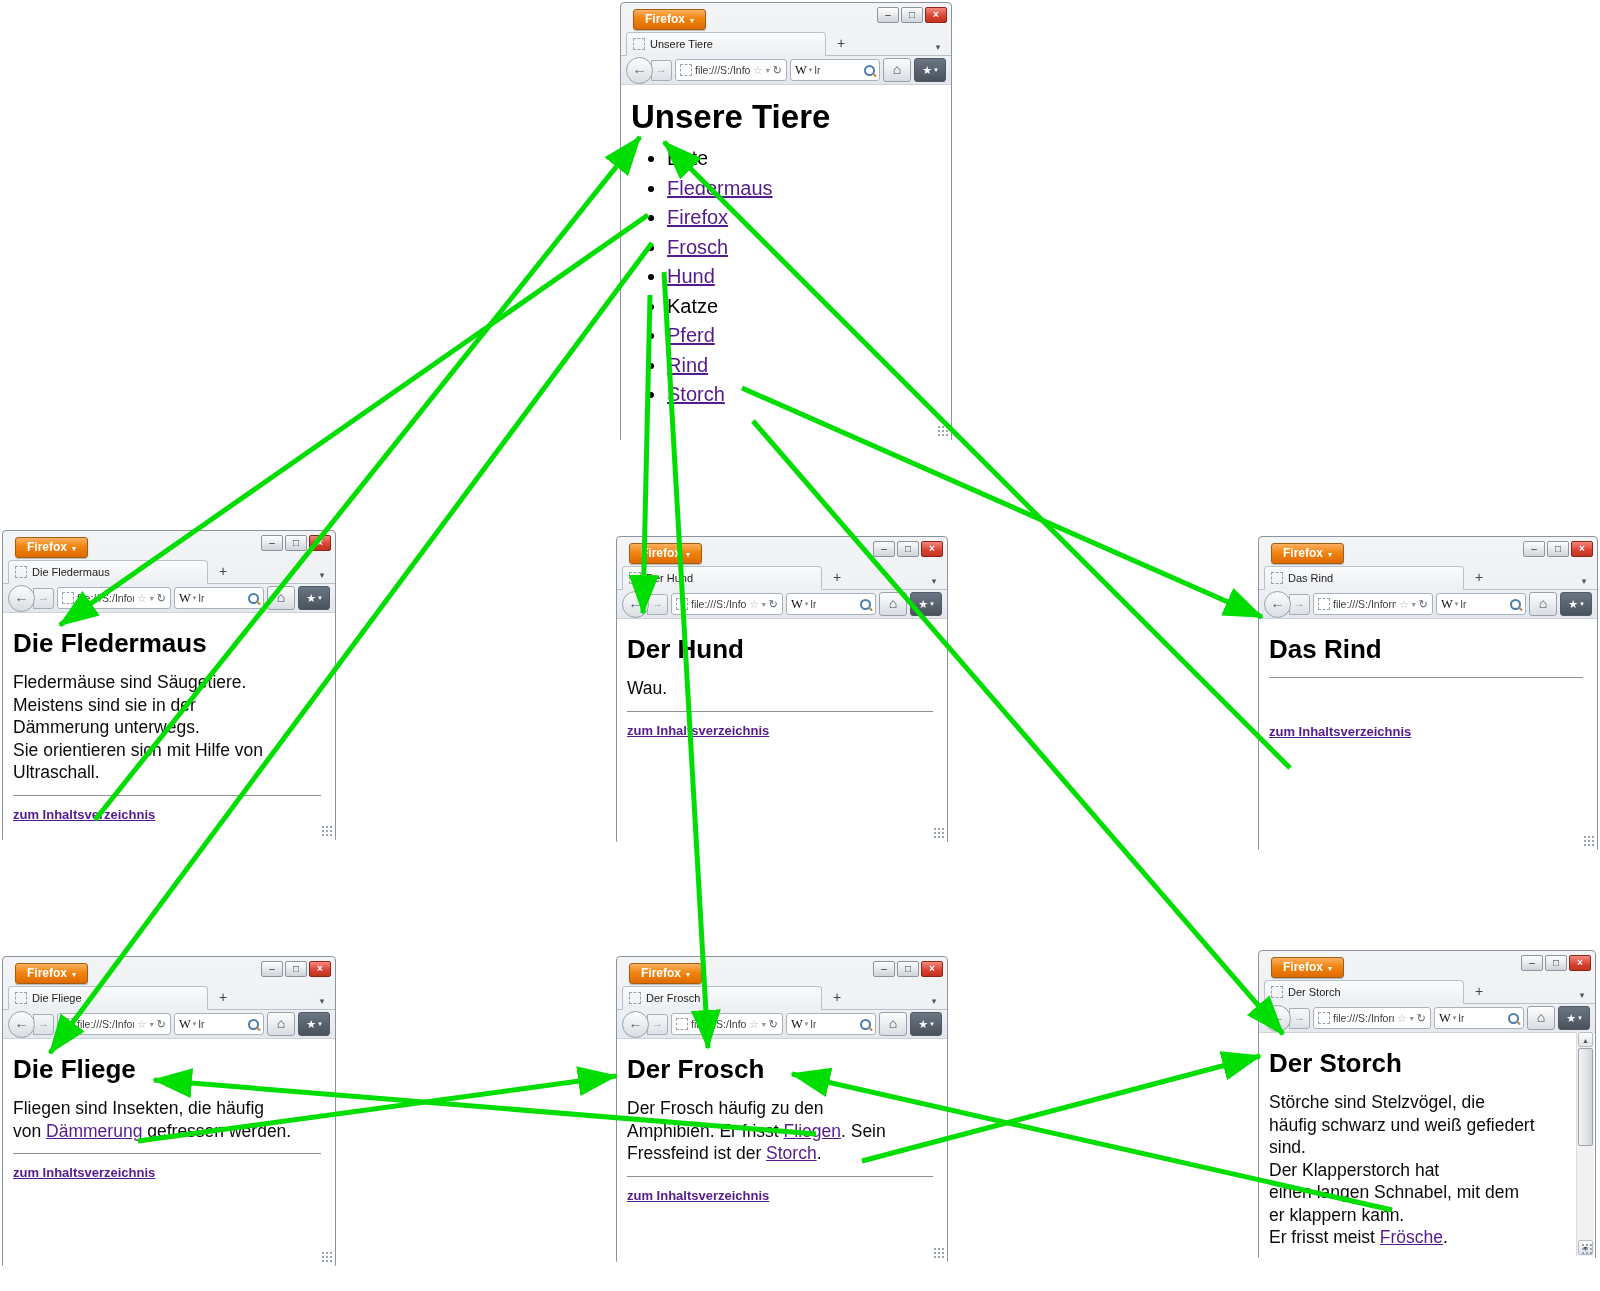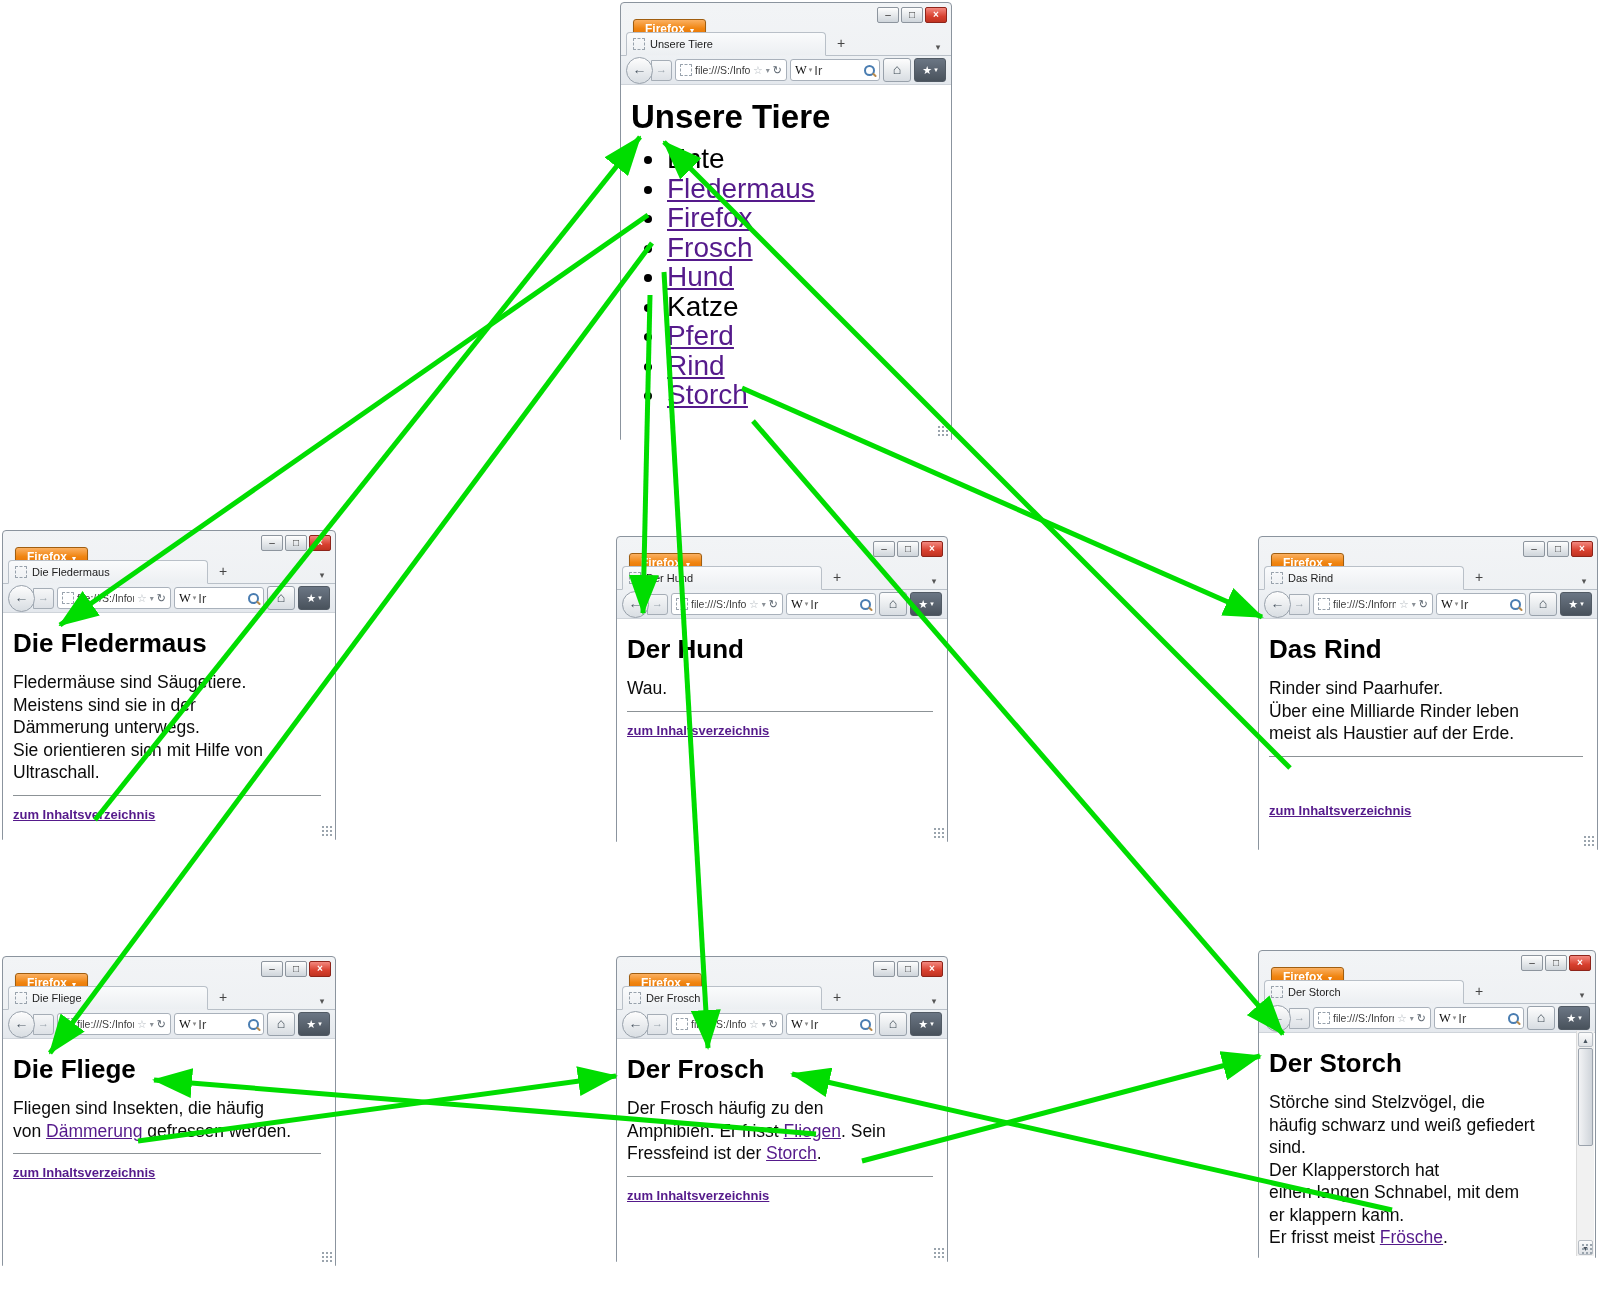--- a/index.html
+++ b/index.html
@@ -3,21 +3,21 @@
 <meta charset="utf-8">
 <style>
   html,body{margin:0;padding:0;background:#fff;width:1600px;height:1291px;overflow:hidden;
     font-family:"Liberation Sans","DejaVu Sans",sans-serif;}
   #canvas{position:relative;width:1600px;height:1291px;background:#fff;}
 
   
   .window{position:absolute;background:linear-gradient(#f2f4f6,#dfe3e8);
     border:1px solid #8b949e;border-radius:4px 4px 0 0;box-sizing:border-box;}
   .titlebar{height:25px;position:relative;}
-  .ff-btn{position:absolute;left:12px;top:16px;height:19px;padding:0 11px;
+  .ff-btn{position:absolute;left:12px;top:6px;height:19px;padding:0 11px;
     background:linear-gradient(#fbb061,#f08511 45%,#e06a00);
     border:1px solid #a05e10;border-radius:3px;color:#fff;font-weight:bold;
     font-size:12px;line-height:19px;box-shadow:0 1px 1px rgba(0,0,0,.25);white-space:nowrap;}
   .ff-btn .caret{font-size:8px;margin-left:5px;}
   .win-controls{position:absolute;right:4px;top:4px;display:flex;gap:2px;}
   .wbtn{width:20px;height:14px;font-size:10px;line-height:13px;text-align:center;
     border:1px solid #8d959e;border-radius:2px;background:linear-gradient(#fefefe,#cfd5db);color:#333;}
   .btn-close{background:linear-gradient(#f3887e,#d8402f 60%,#c03321);border-color:#8e241a;color:#fff;font-weight:bold;}
   .tabstrip{height:27px;position:relative;border-bottom:1px solid #b9c0c8;}
   .tab{position:absolute;left:5px;bottom:-1px;width:200px;height:24px;
@@ -37,39 +37,39 @@
   .urlbox{flex:1;height:20px;background:#fff;border:1px solid #a9b1bb;border-radius:3px;
     display:flex;align-items:center;padding:0 4px;gap:3px;min-width:0;}
   .url-text{font-size:10.5px;color:#3d3d3d;white-space:nowrap;overflow:hidden;flex:1;}
   .url-star{font-size:11px;color:#b6bcc2;}
   .url-caret{font-size:8px;color:#8a9096;}
   .url-refresh{font-size:11px;color:#5a646e;}
   .searchbox{width:80px;height:20px;background:#fff;border:1px solid #a9b1bb;border-radius:3px;
     display:flex;align-items:center;padding:0 4px;gap:2px;flex:none;}
   .se-w{font-family:"Liberation Serif","DejaVu Serif",serif;font-size:12.5px;color:#111;}
   .se-caret{font-size:7px;color:#888;}
-  .se-text{font-size:13px;color:#444;flex:1;overflow:hidden;white-space:nowrap;}
+  .se-text{font-size:10px;color:#444;flex:1;overflow:hidden;white-space:nowrap;}
   .mag{width:7px;height:7px;border:2px solid #4a7db1;border-radius:50%;position:relative;flex:none;}
   .mag::after{content:"";position:absolute;width:5px;height:2px;background:#b98a4b;
     transform:rotate(45deg);right:-4px;bottom:-2px;border-radius:1px;}
   .nav-home{width:26px;height:22px;border:1px solid #98a1ab;border-radius:3px;flex:none;
     background:linear-gradient(#fdfdfd,#d8dde2);text-align:center;line-height:20px;font-size:14px;color:#3e4a55;}
   .nav-bm{width:30px;height:22px;border:1px solid #515a64;border-radius:3px;flex:none;
     background:linear-gradient(#6b7684,#49525c);color:#fff;display:flex;align-items:center;justify-content:center;gap:2px;}
   .bm-star{font-size:11px;} .bm-caret{font-size:7px;}
   .content{position:relative;height:calc(100% - 80px);background:#fff;overflow:hidden;
     padding:0 14px 0 10px;box-sizing:border-box;}
   .grip{position:absolute;right:3px;bottom:3px;width:11px;height:11px;z-index:3;
     background-image:radial-gradient(#9aa4ad 1px,transparent 1.2px);background-size:4px 4px;}
 
   
   .page-heading{font-size:26px;font-weight:bold;color:#000;margin:15px 0 12px;}
   .w-index .page-heading{font-size:33px;margin:13px 0 8px;}
   .animal-list{margin:4px 0 0;padding-left:36px;}
-  .animal-list li{font-size:28px;line-height:29.5px;color:#000;}
+  .animal-list li{font-size:20px;line-height:29.5px;color:#000;}
   .content a{color:#551a8b;text-decoration:underline;cursor:pointer;}
   .body-text{font-size:17.5px;line-height:22.5px;margin:0;color:#0b0b0b;}
   .rule{border:0;border-top:1px solid #8c9296;margin:11px 0 0;}
   .zum{display:inline-block;margin-top:11px;font-size:13px;font-weight:bold;}
   .w-rind .zum{margin-top:46px;}
 
   
   .w-index     {left:620px; top:2px;   width:332px; height:438px;}
   .w-fledermaus{left:2px;   top:530px; width:334px; height:310px;}
   .w-hund      {left:616px; top:536px; width:332px; height:306px;}
@@ -288,25 +288,20 @@
           <span class="mag"></span>
         </div>
       <div class="nav-home">⌂</div>
       <div class="nav-bm">
           <span class="bm-star">★</span>
           <span class="bm-caret">▾</span>
         </div>
     </div>
     <div class="content">
       <h1 class="page-heading">Das Rind</h1>
-      <p class="body-text">
-        <span>Rinder sind Paarhufer.</span><br>
-        <span>Über eine Milliarde Rinder leben</span><br>
-        <span>meist als Haustier auf  der Erde.</span>
-      </p>
       <hr class="rule">
       <a class="zum">zum Inhaltsverzeichnis</a>
     </div>
     <div class="grip"></div>
   </div>
 
   <div class="window w-fliege">
     <div class="titlebar">
       <div class="ff-btn"><span>Firefox</span><span class="caret">▾</span></div>
       <div class="win-controls">

